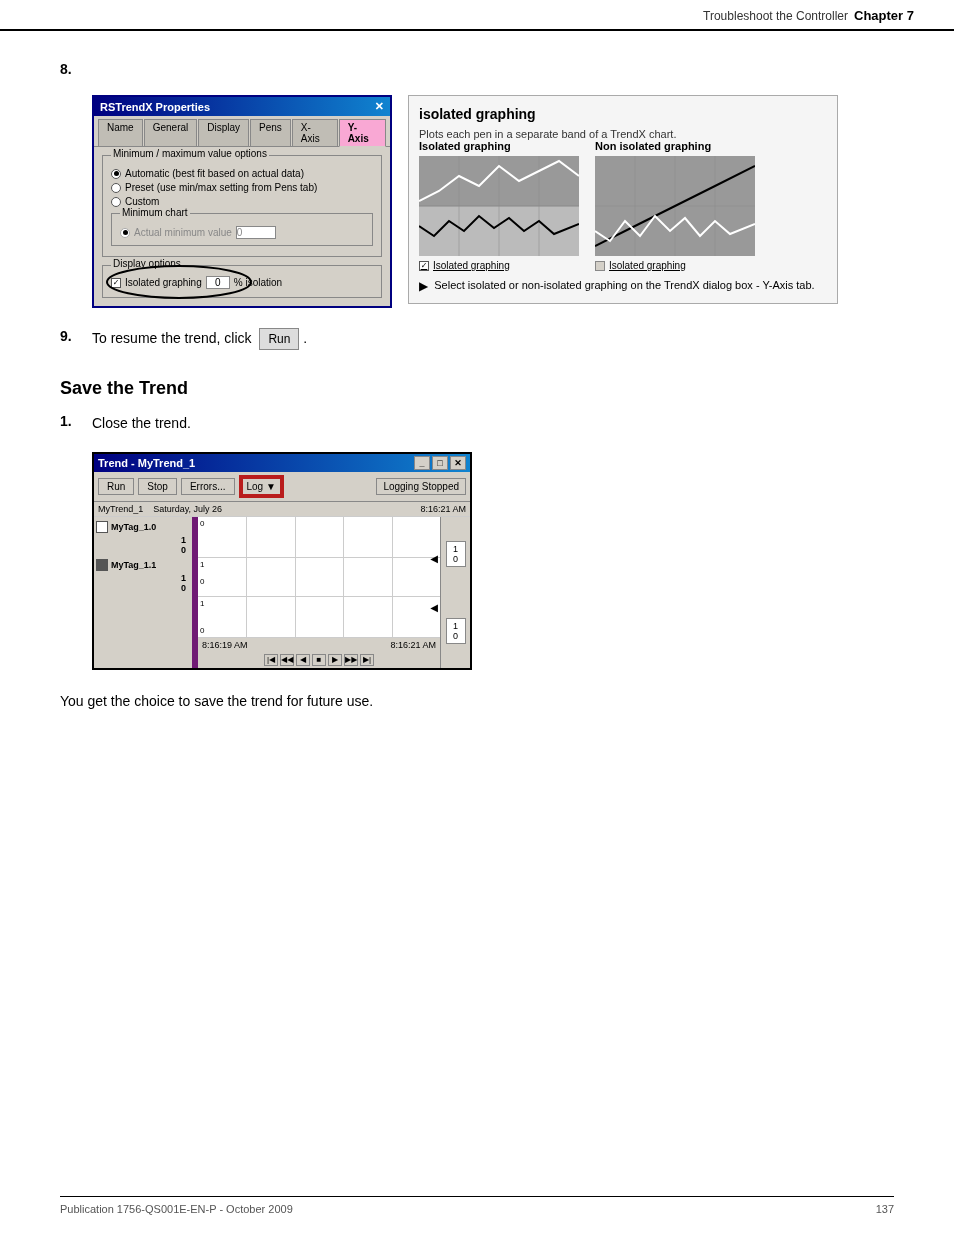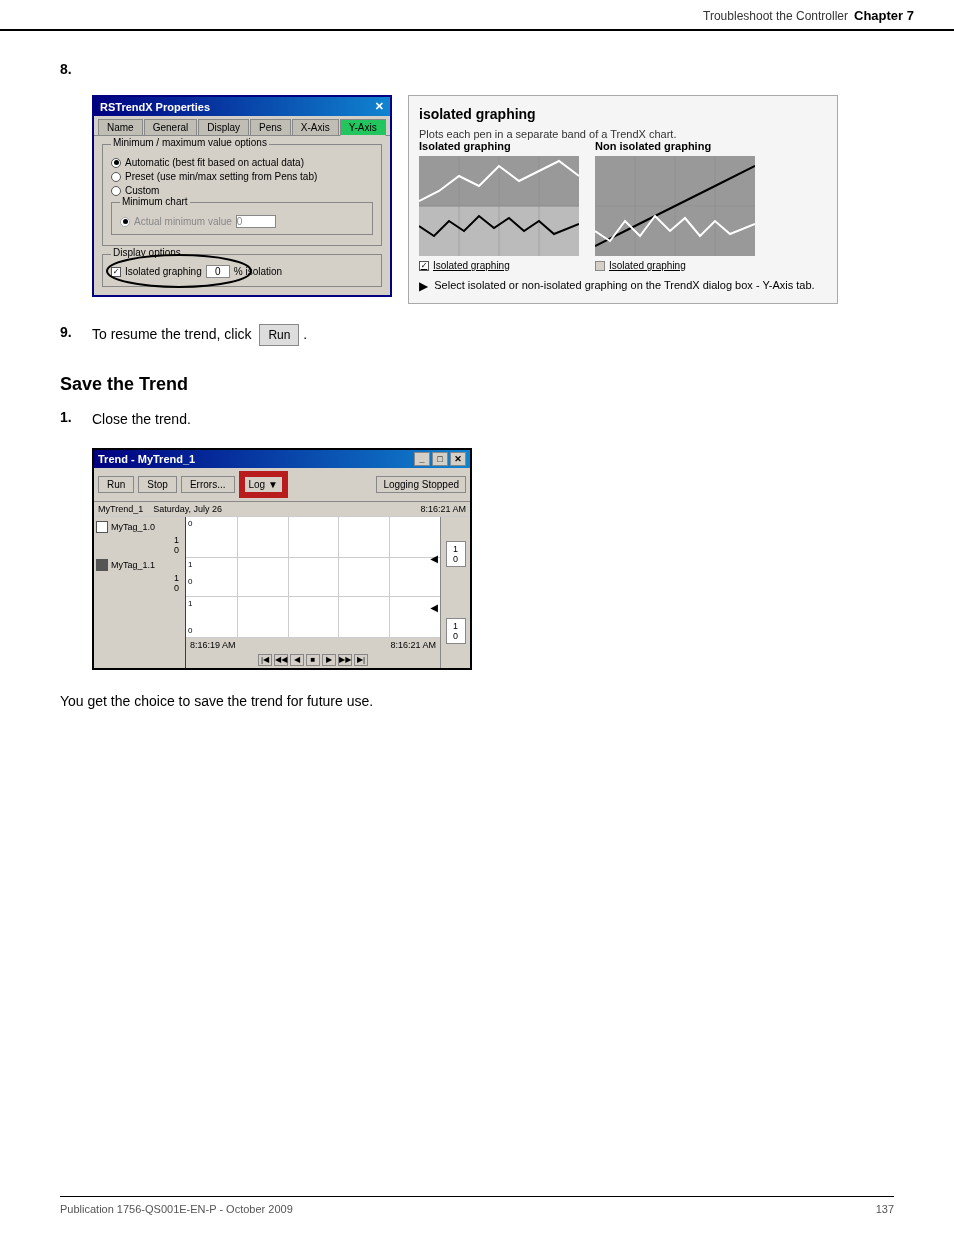--- a/index.html
+++ b/index.html
@@ -97,24 +97,25 @@
     }
     .dialog-tab {
       padding: 2px 8px;
       border: 1px solid #888;
       border-bottom: none;
       background: #c0bdb5;
       font-size: 10px;
       cursor: pointer;
     }
     .dialog-tab.active {
-      background: #22c55e;
+      background: #f9a8d4;
       border-bottom: 1px solid #d4d0c8;
       margin-bottom: -1px;
       z-index: 1;
+      font-weight: bold;
     }
     .dialog-body {
       padding: 8px;
     }
     .group-box {
       border: 1px solid #888;
       margin-bottom: 8px;
       padding: 4px 8px 6px 8px;
       position: relative;
     }
@@ -323,41 +324,42 @@
       align-items: center;
     }
     .trend-btn {
       border: 1px solid #888;
       background: #d4d0c8;
       padding: 2px 8px;
       font-size: 10px;
       cursor: pointer;
     }
     .trend-btn-dropdown {
-      border: 6px solid #b91c1c;
+      border: 4px solid #b91c1c;
       background: #d4d0c8;
       padding: 2px 4px;
       font-size: 10px;
       cursor: pointer;
     }
     .trend-status {
       margin-left: auto;
       border: 1px solid #888;
       background: #d4d0c8;
       padding: 2px 6px;
       font-size: 10px;
     }
     .trend-main {
       display: flex;
       background: #d4d0c8;
     }
     .trend-sidebar {
-      width: 92px;
-      border-right: 1px solid #701a75;
+      width: 104px;
+      border-right: 6px solid #701a75;
       padding: 2px;
+      font-weight: bold;
     }
     .trend-tag-row {
       display: flex;
       align-items: center;
       gap: 3px;
       font-size: 9px;
       margin: 2px 0;
     }
     .trend-tag-color {
       width: 12px;

